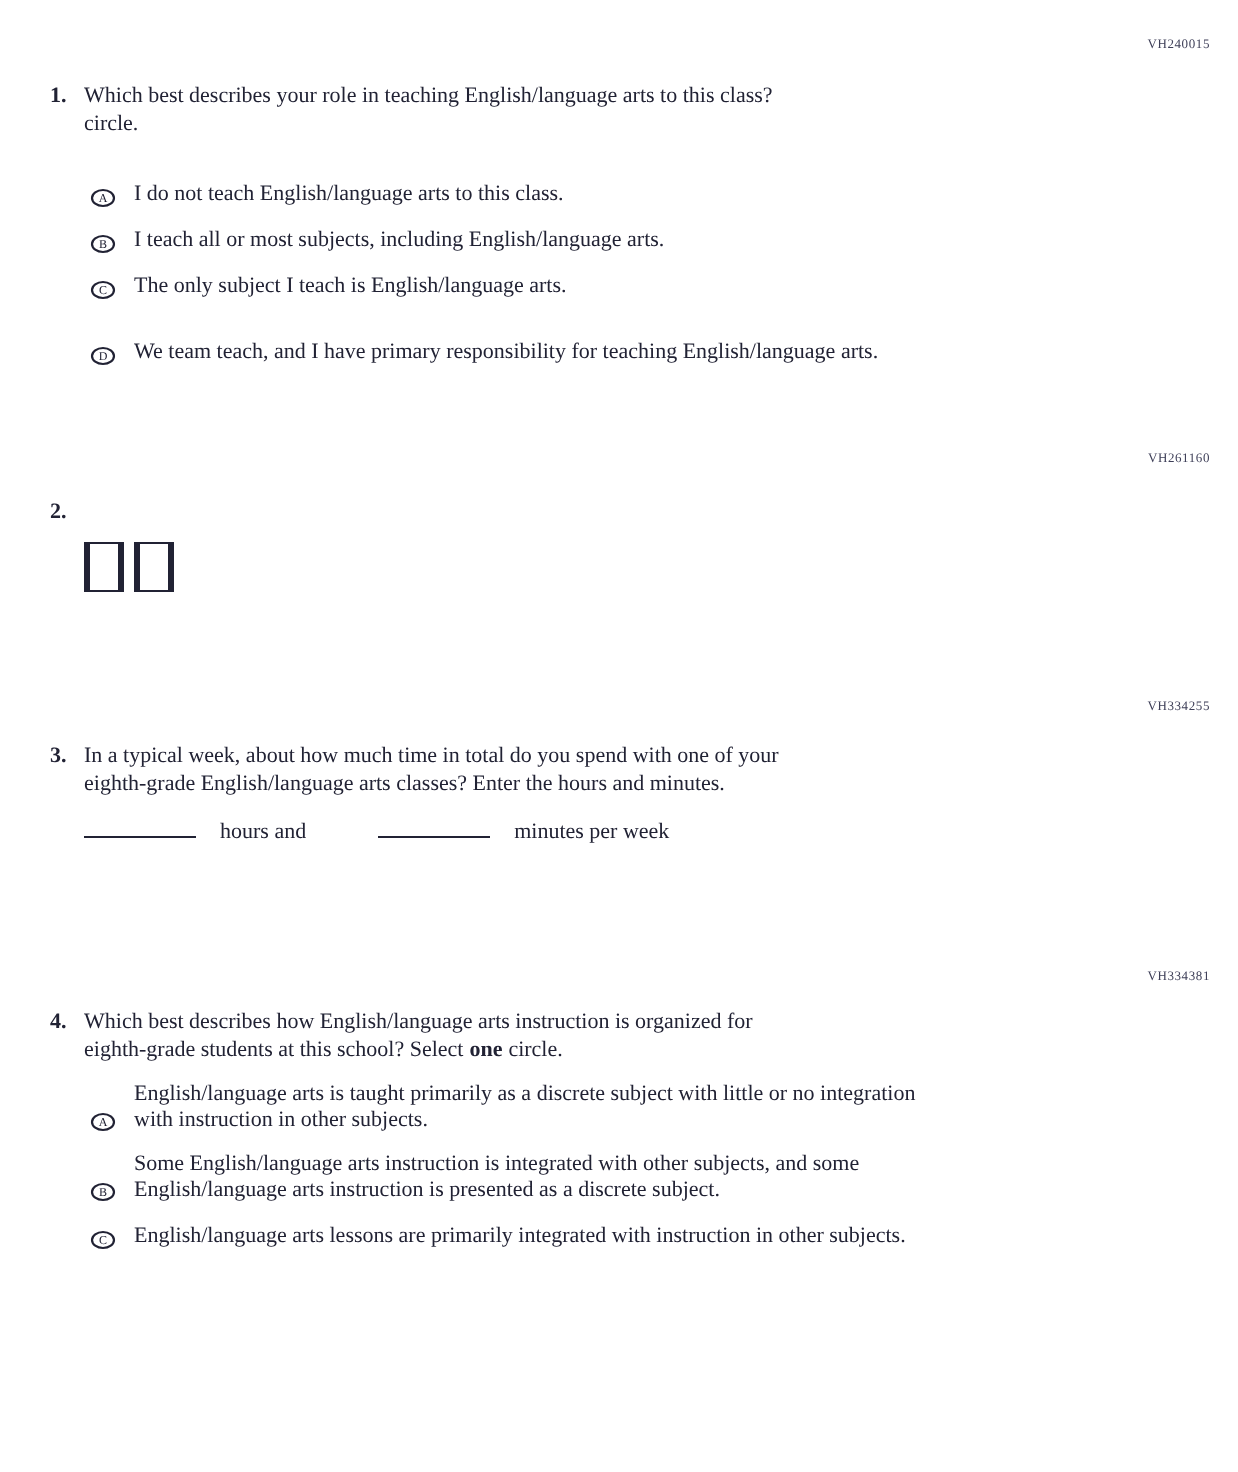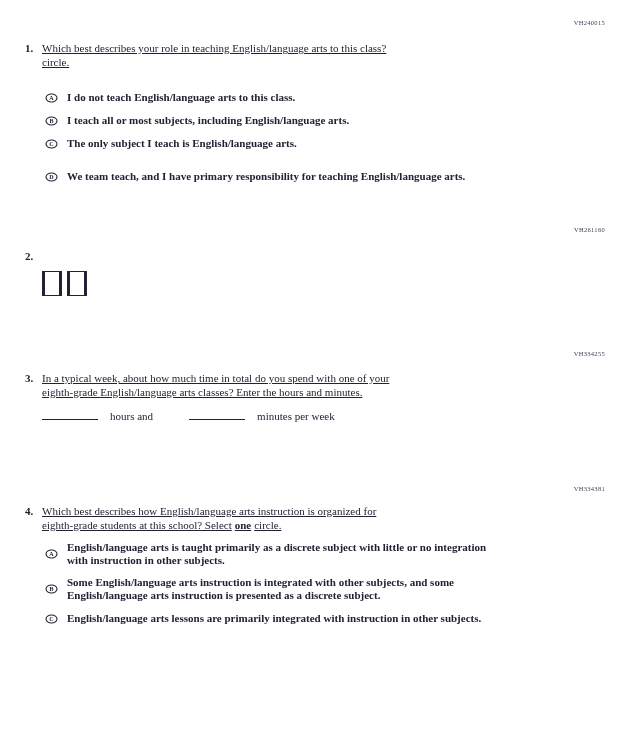--- a/index.html
+++ b/index.html
@@ -24,31 +24,30 @@
     position: absolute;
     left: 25px;
     font-weight: bold;
     line-height: 13.5px;
   }
   .stem {
     position: absolute;
     left: 42px;
     line-height: 13.5px;
   }
-  .stem-line { white-space: nowrap; text-decoration: underline; }
+  .stem-line { white-space: nowrap; }
   .wide { word-spacing: 1.5px; }
   .b { font-weight: bold; margin-left: 3px; }
   .b.mid { margin: 0 3px; }
   .opt {
     position: absolute;
     left: 45px;
     display: flex;
-    align-items: center;
+    align-items: flex-end;
     gap: 9px;
-    font-weight: bold;
   }
   .opt .bubble { flex: 0 0 auto; margin-top: 1.5px; }
   .opt-text { line-height: 13px; white-space: nowrap; }
   .opt-lines { line-height: 12.5px; }
   .opt-lines div { white-space: nowrap; }
   .boxes { position: absolute; left: 42px; display: flex; gap: 5px; }
   .dbox {
     width: 14px;
     height: 23px;
     border: 1.6px solid #212234;

